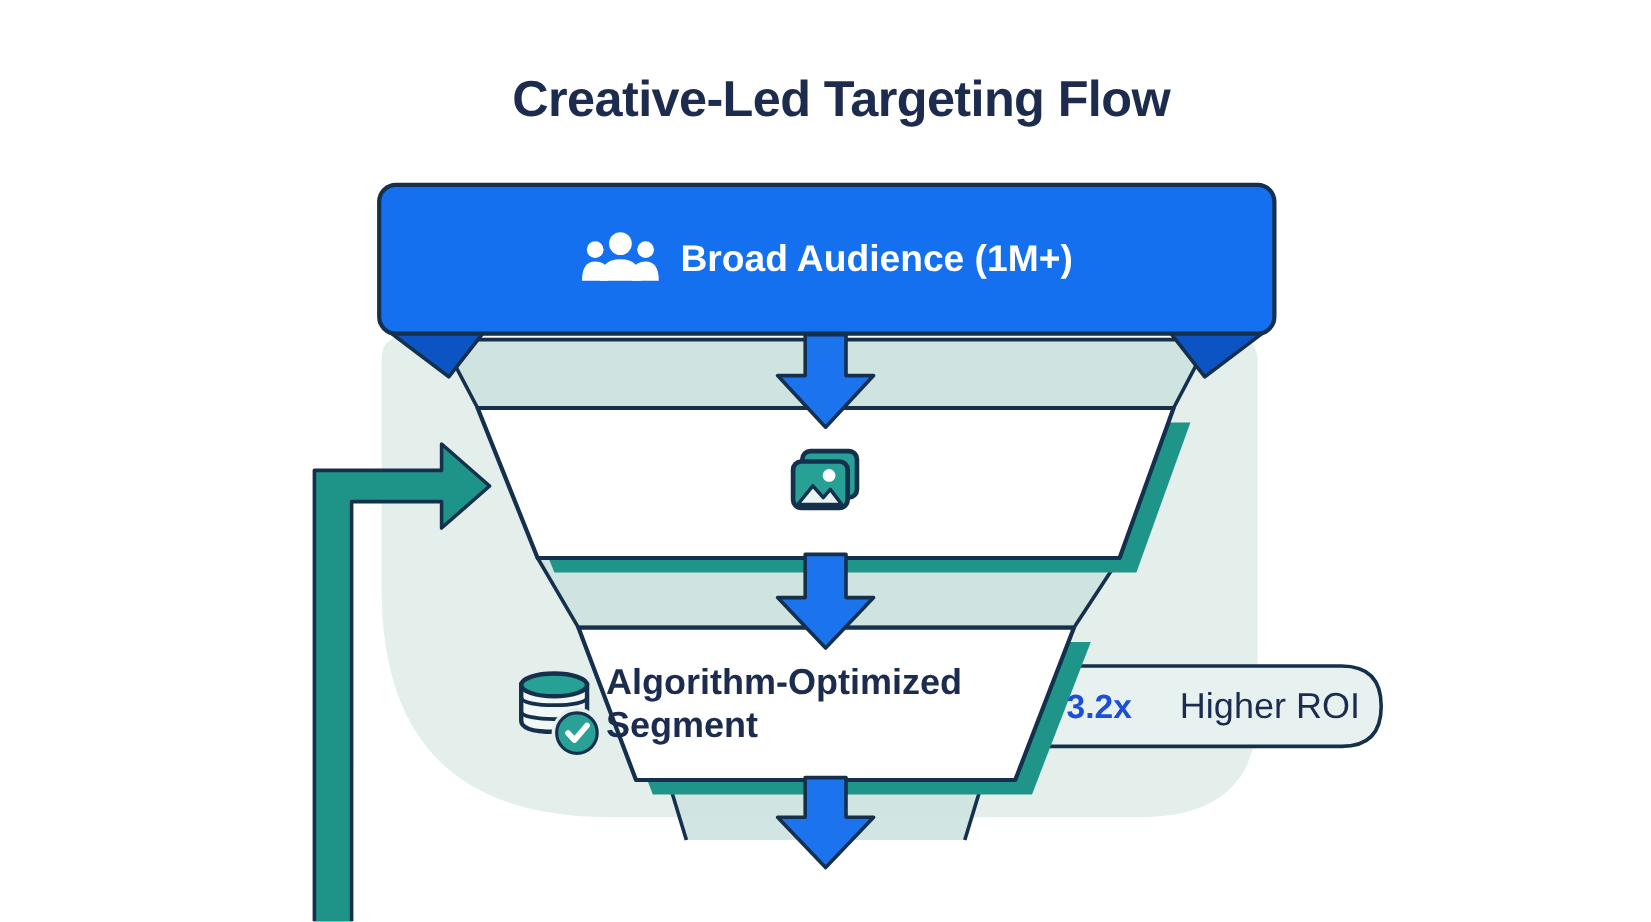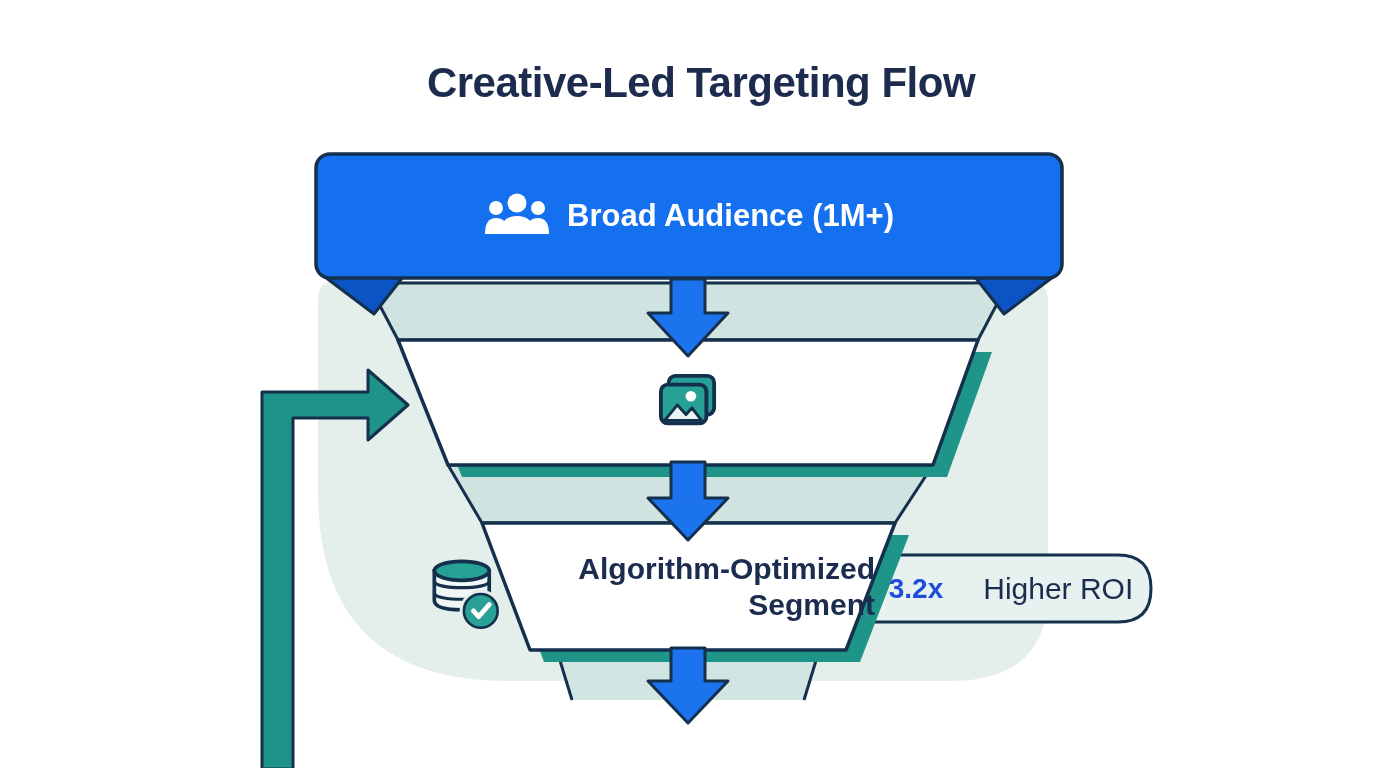--- a/index.html
+++ b/index.html
@@ -10,21 +10,21 @@
   #shapes{position:absolute;left:0;top:0;}
   .txt{position:absolute;display:flex;align-items:center;justify-content:center;}
   #title{
     left:13px;top:55px;width:1376px;height:56px;
     font-size:42px;font-weight:700;color:#1d2c4e;letter-spacing:-0.5px;
   }
   #stage1-label-row{left:316px;top:154px;width:746px;height:124px;gap:17px;}
   #stage1-label-row .lbl{font-size:31px;font-weight:700;color:#ffffff;}
   #stage2-label-row{left:398px;top:340px;width:580px;height:125px;gap:16px;}
   #stage2-label-row .lbl{font-size:31px;font-weight:700;color:#1b2c4e;}
-  #stage3-label-row{left:500px;top:523px;width:380px;height:127px;text-align:right;}
+  #stage3-label-row{left:500px;top:523px;width:380px;height:127px;text-align:left;}
   #stage3-label-row .lbl{font-size:30px;font-weight:700;color:#1b2c4e;line-height:1.2;max-width:370px;}
   #db-icon-box{position:absolute;left:428px;top:556px;width:76px;height:76px;}
   #roi-pill-label{left:880px;top:556px;width:262px;height:66px;gap:9px;}
   #roi-pill-label .val{font-size:28px;font-weight:700;color:#1d4ed8;}
   #roi-pill-label .rest{font-size:30px;font-weight:400;color:#1b2c4e;margin-left:31px;}
 </style>
 </head>
 <body>
 
 <div id="canvas">

